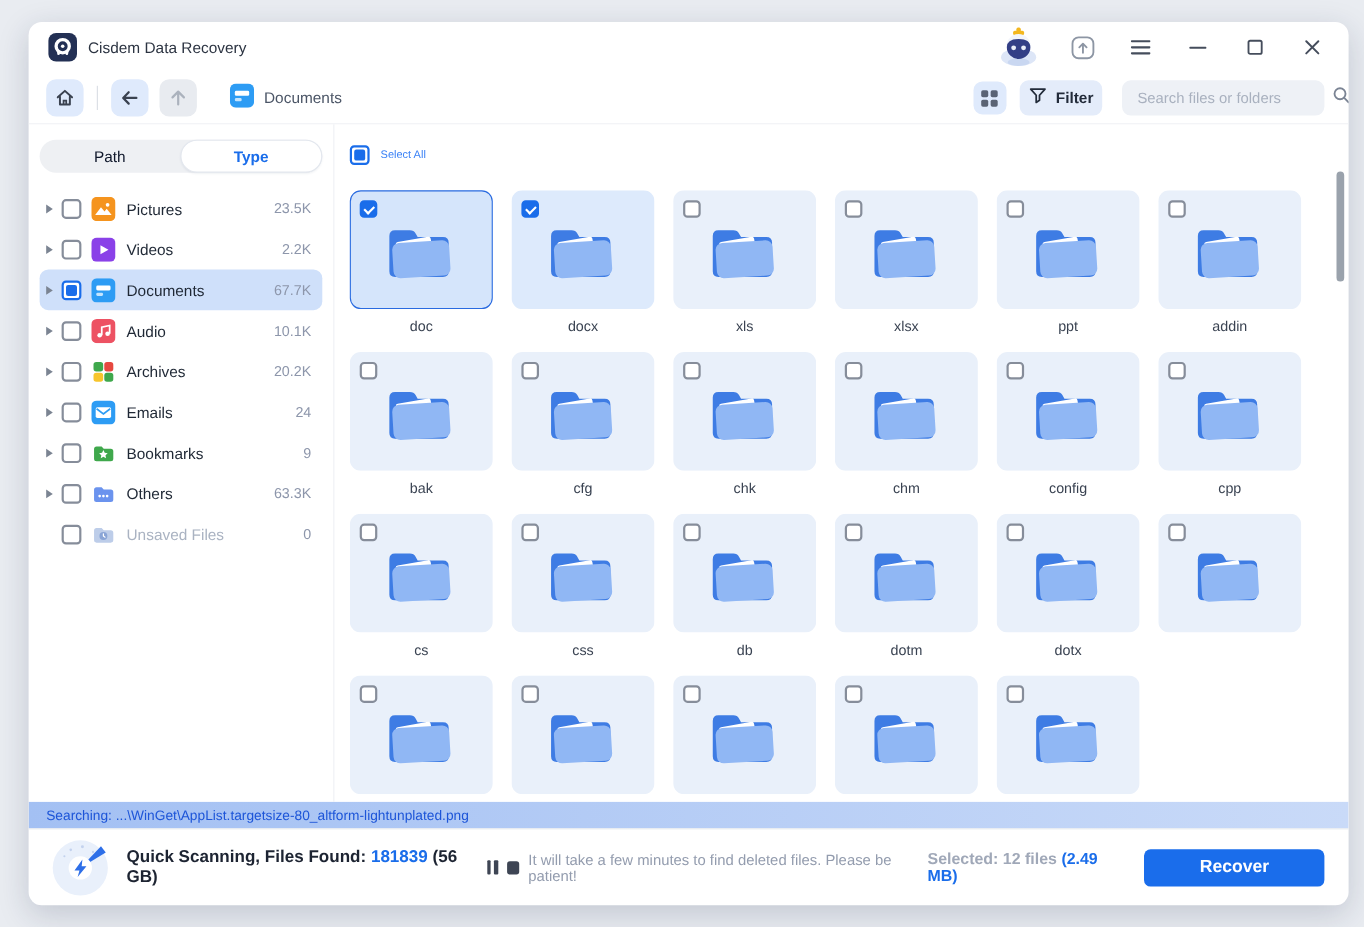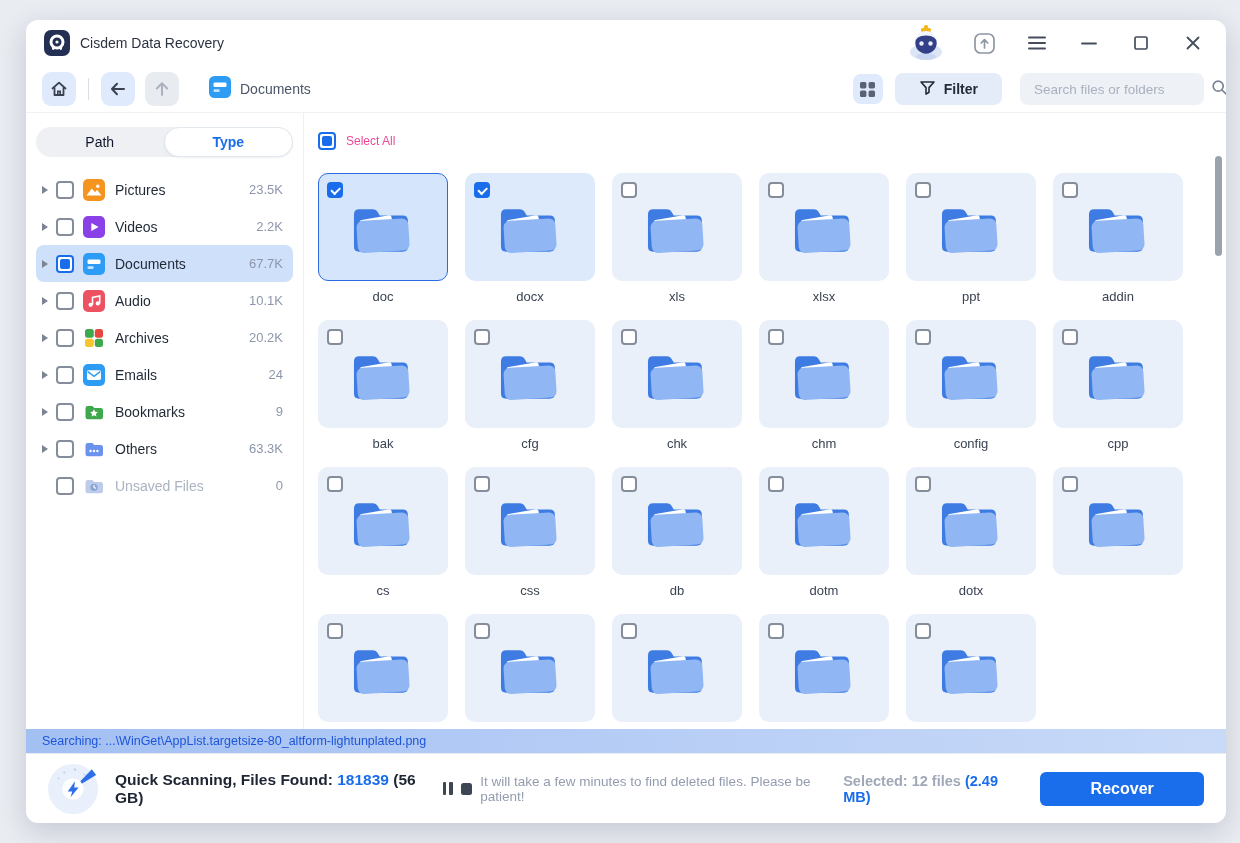--- a/index.html
+++ b/index.html
@@ -23,21 +23,21 @@
   .nav-btn { width:34px; height:34px; border-radius:9px; background:#dfeafc; display:flex;
     align-items:center; justify-content:center; cursor:pointer; }
   .nav-btn.disabled { background:#e8ebf0; cursor:default; }
   .v-divider { width:1px; height:22px; background:#d9dde4; margin:0 12px; }
   .nav-btn + .nav-btn { margin-left:10px; }
   .crumb { display:flex; align-items:center; margin-left:30px; }
   .crumb-label { margin-left:9px; font-size:14px; color:#4b5566; }
   .toolbar .spacer { flex:1; }
   .grid-btn { width:30px; height:30px; border-radius:8px; background:#dfeafc; display:flex;
     align-items:center; justify-content:center; cursor:pointer; }
-  .filter-btn { height:32px; margin-left:12px; padding:0 24px; border-radius:8px; background:#e4ecfa;
+  .filter-btn { height:32px; margin-left:12px; padding:0 8px; border-radius:8px; background:#e4ecfa;
     display:flex; align-items:center; gap:8px; cursor:pointer; }
   .filter-label { font-size:14px; font-weight:700; color:#222b3a; }
   .search-box { width:184px; height:32px; margin-left:18px; border-radius:8px; background:#eef1f6;
     display:flex; align-items:center; padding:0 10px 0 14px; }
   .search-box input { flex:1; border:none; outline:none; background:transparent; font-size:13.5px;
     color:#4c1d95; font-family:"Liberation Sans", sans-serif; }
   .search-box input::placeholder { color:#a9b1bf; }
 
   
   .content { flex:1; display:flex; min-height:0; position:relative; border-top:1px solid #f0f2f6; }
@@ -67,21 +67,21 @@
   .cb.checked { background:#1a6dea; border-color:#1a6dea; }
   .cb.checked::after { content:''; position:absolute; left:2px; top:3px; width:8px; height:4px;
     border-left:2px solid #fff; border-bottom:2px solid #fff; transform:rotate(-45deg); }
   .cb.partial { border-color:#1a6dea; }
   .cb.partial::after { content:''; position:absolute; inset:2px; background:#1a6dea; border-radius:2px; }
   .cb.blueborder { border-color:#1a6dea; }
 
   
   .main { flex:1; position:relative; padding:16px 0 0 14px; overflow:hidden; }
   .select-all { display:flex; align-items:center; gap:10px; height:24px; }
-  .select-all-label { font-size:12px; color:#ec4899; }
+  .select-all-label { font-size:10px; color:#3b82f6; }
   .grid { margin-top:20px; display:grid; grid-template-columns:repeat(6,130px);
     column-gap:17px; row-gap:15px; }
   .cell { width:130px; }
   .tile { position:relative; width:130px; height:108px; border-radius:10px; background:#e9f0fa;
     cursor:pointer; border:1px solid transparent; }
   .tile.checked { background:#ddeafc; }
   .tile.selected { background:#d5e5fb; border:1px solid #2a6be0; }
   .tile.hover { background:#cfdff6; }
   .tile .cb { position:absolute; left:8px; top:8px; width:16px; height:16px; }
   .tile .cb.checked::after { left:1.5px; top:2.5px; width:7px; height:3.5px; }

